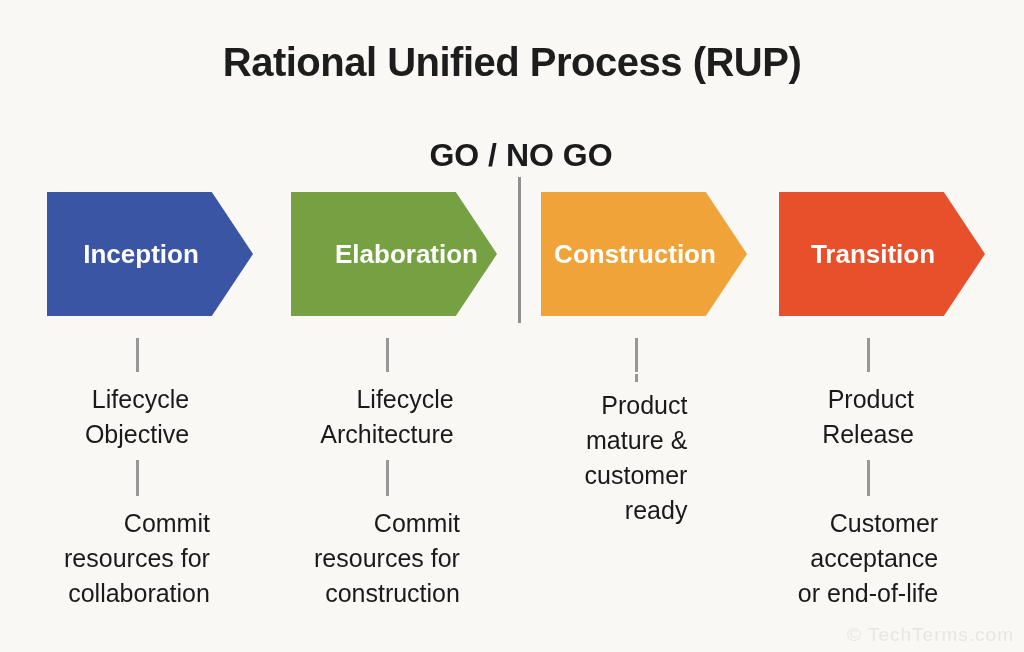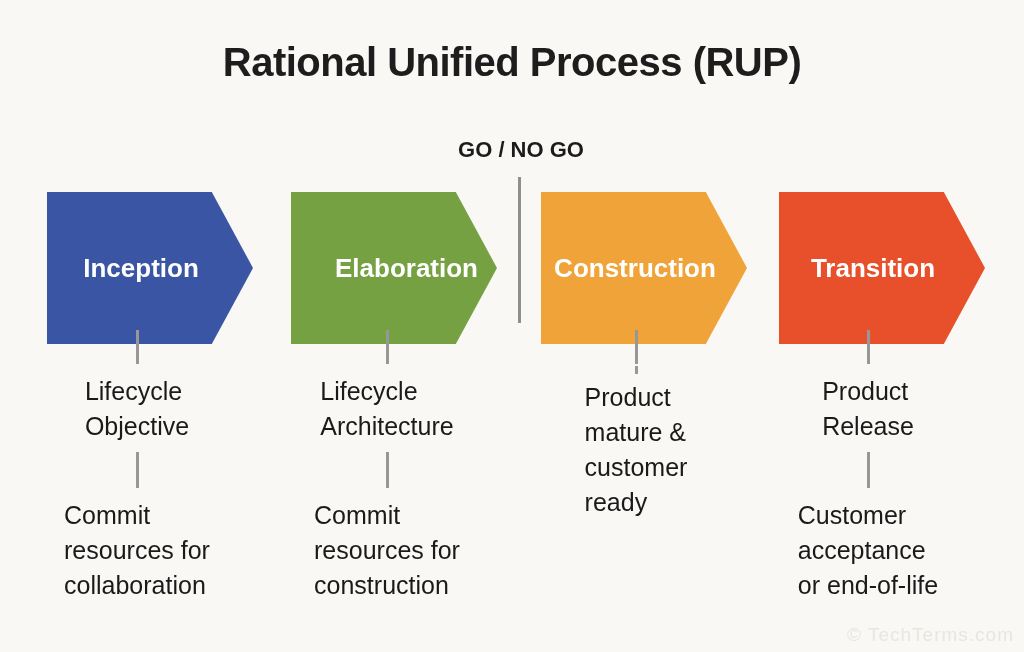--- a/index.html
+++ b/index.html
@@ -24,62 +24,62 @@
     font-size: 40px;
     font-weight: bold;
     color: #1d1d1d;
     letter-spacing: -0.5px;
   }
   .gate-label {
     position: absolute;
     top: 137px;
     left: 521px;
     transform: translateX(-50%);
-    font-size: 22px;
+    font-size: 32px;
     font-weight: 600;
     color: #1b1b1b;
     white-space: nowrap;
   }
   .gate-line {
     position: absolute;
     top: 177px;
     left: 518px;
     width: 3px;
     height: 146px;
     background: #8f8f8f;
   }
   .arrow {
     position: absolute;
     top: 192px;
     width: 206px;
-    height: 152px;
+    height: 124px;
     clip-path: polygon(0% 0%, 80% 0%, 100% 50%, 80% 100%, 0% 100%);
     display: flex;
     align-items: center;
     justify-content: center;
   }
   .arrow .arrow-label {
     color: #ffffff;
     font-size: 26px;
     font-weight: 600;
     padding-right: 18px;
     white-space: nowrap;
   }
   .a1 { left: 47px; }
   .a2 { left: 291px; }
   .a3 { left: 541px; }
   .a4 { left: 779px; }
   .col {
     position: absolute;
-    top: 330px;
+    top: 338px;
     width: 220px;
     display: flex;
     flex-direction: column;
     align-items: center;
-    text-align: left;
+    text-align: right;
   }
   .col1 { left: 27px; }
   .col2 { left: 277px; }
   .col3 { left: 526px; }
   .col4 { left: 758px; }
   .conn {
     width: 3px;
     height: 34px;
     background: #979797;
   }

